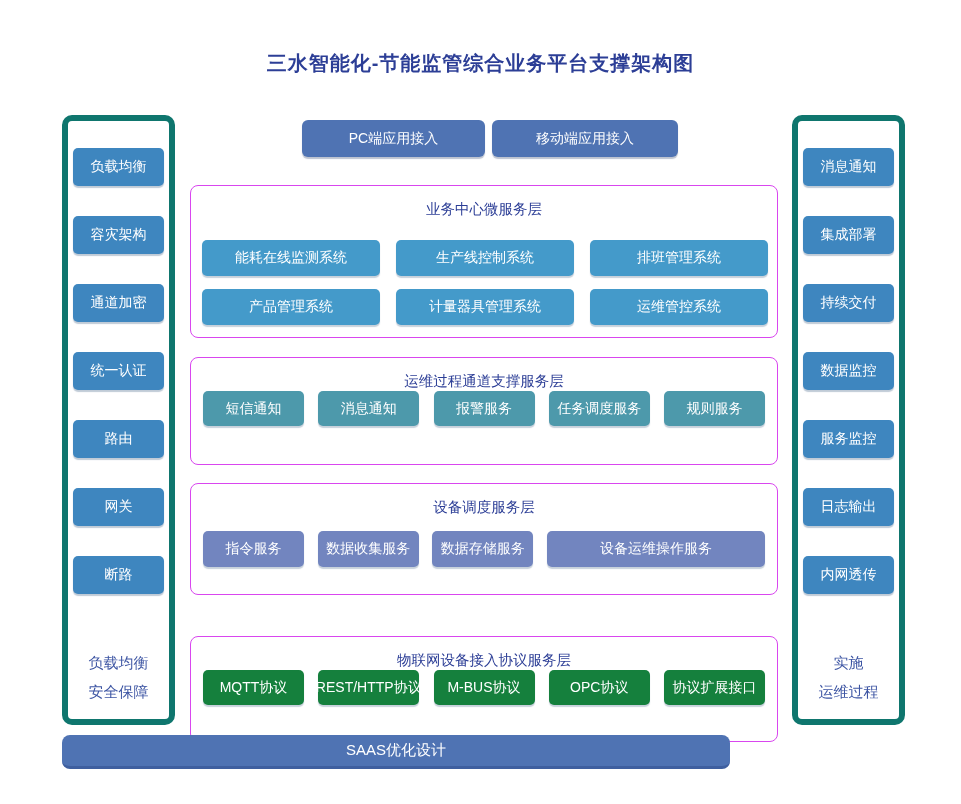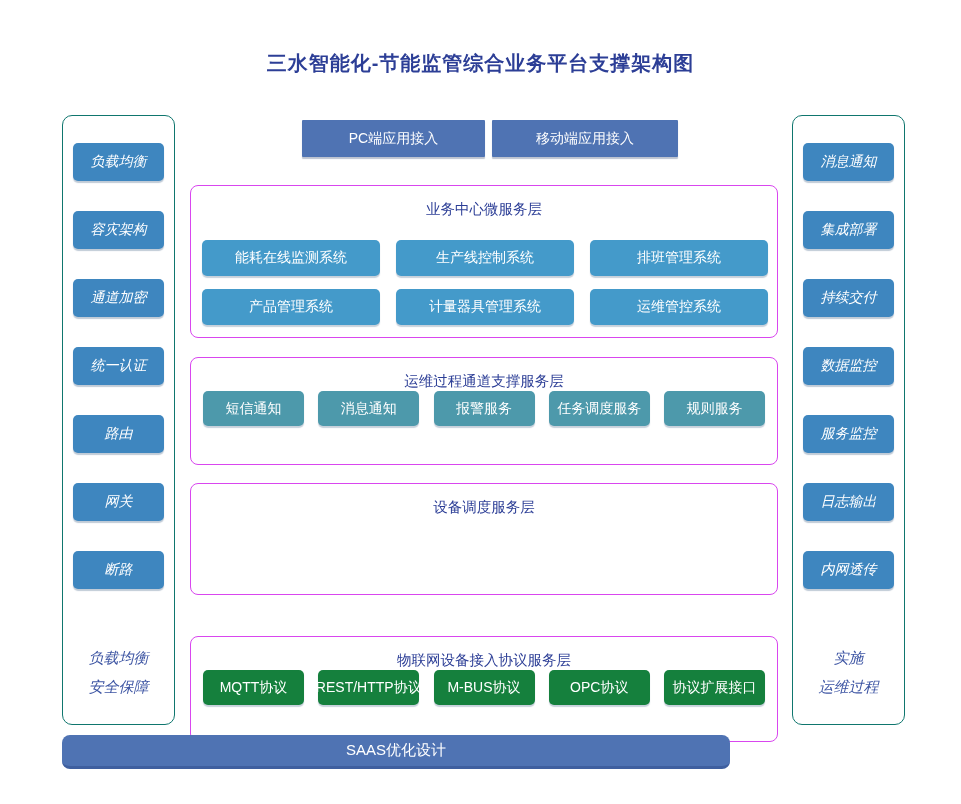--- a/index.html
+++ b/index.html
@@ -7,38 +7,38 @@
     position:relative;width:961px;height:804px;background:#ffffff;overflow:hidden;
     font-family:"Liberation Sans","DejaVu Sans",sans-serif;
   }
   .diagram-title{
     position:absolute;top:50px;left:0;width:100%;text-align:center;
     font-size:20px;font-weight:bold;color:#2c3e96;letter-spacing:1px;
   }
   
   .side-panel{
     position:absolute;top:115px;width:113px;height:610px;box-sizing:border-box;
-    border:1px solid #0f766e;border-radius:10px;background:#ffffff;
-    display:flex;flex-direction:column;align-items:center;padding-top:27px;font-style:italic;
+    border:6px solid #0f766e;border-radius:10px;background:#ffffff;
+    display:flex;flex-direction:column;align-items:center;padding-top:27px;
   }
   .side-panel.left{left:62px;}
   .side-panel.right{left:792px;}
   .side-btn{
     width:91px;height:38px;margin-bottom:30px;flex:none;
     background:#3e86bf;border-radius:5px;color:#ffffff;font-size:14px;
     display:flex;align-items:center;justify-content:center;
     box-shadow:0 2px 1px rgba(30,70,110,0.28);
   }
   .side-label{
     margin-top:24px;text-align:center;color:#3d55a3;font-size:15px;line-height:1.95;
   }
   
   .access-row{position:absolute;top:120px;left:302px;display:flex;gap:7px;}
   .access-btn{
-    height:37px;background:#4f73b3;border-radius:1px;color:#ffffff;font-size:14px;
+    height:37px;background:#4f73b3;border-radius:6px;color:#ffffff;font-size:14px;
     display:flex;align-items:center;justify-content:center;
     box-shadow:0 2px 1px rgba(35,55,100,0.3);
   }
   .access-btn.pc{width:183px;}
   .access-btn.mobile{width:186px;}
   
   .layer{
     position:absolute;left:190px;width:588px;box-sizing:border-box;
     border:1px solid #d946ef;border-radius:8px;background:#ffffff;
   }
@@ -131,20 +131,26 @@
       <div class="layer-btn">短信通知</div>
       <div class="layer-btn">消息通知</div>
       <div class="layer-btn">报警服务</div>
       <div class="layer-btn">任务调度服务</div>
       <div class="layer-btn">规则服务</div>
     </div>
   </div>
 
   <div class="layer layer3">
     <div class="layer-title">设备调度服务层</div>
+    <div class="row5">
+      <div class="layer-btn">指令服务</div>
+      <div class="layer-btn">数据收集服务</div>
+      <div class="layer-btn">数据存储服务</div>
+      <div class="layer-btn w-wide">设备运维操作服务</div>
+    </div>
   </div>
 
   <div class="layer layer4">
     <div class="layer-title">物联网设备接入协议服务层</div>
     <div class="row5">
       <div class="layer-btn">MQTT协议</div>
       <div class="layer-btn">REST/HTTP协议</div>
       <div class="layer-btn">M-BUS协议</div>
       <div class="layer-btn">OPC协议</div>
       <div class="layer-btn">协议扩展接口</div>

